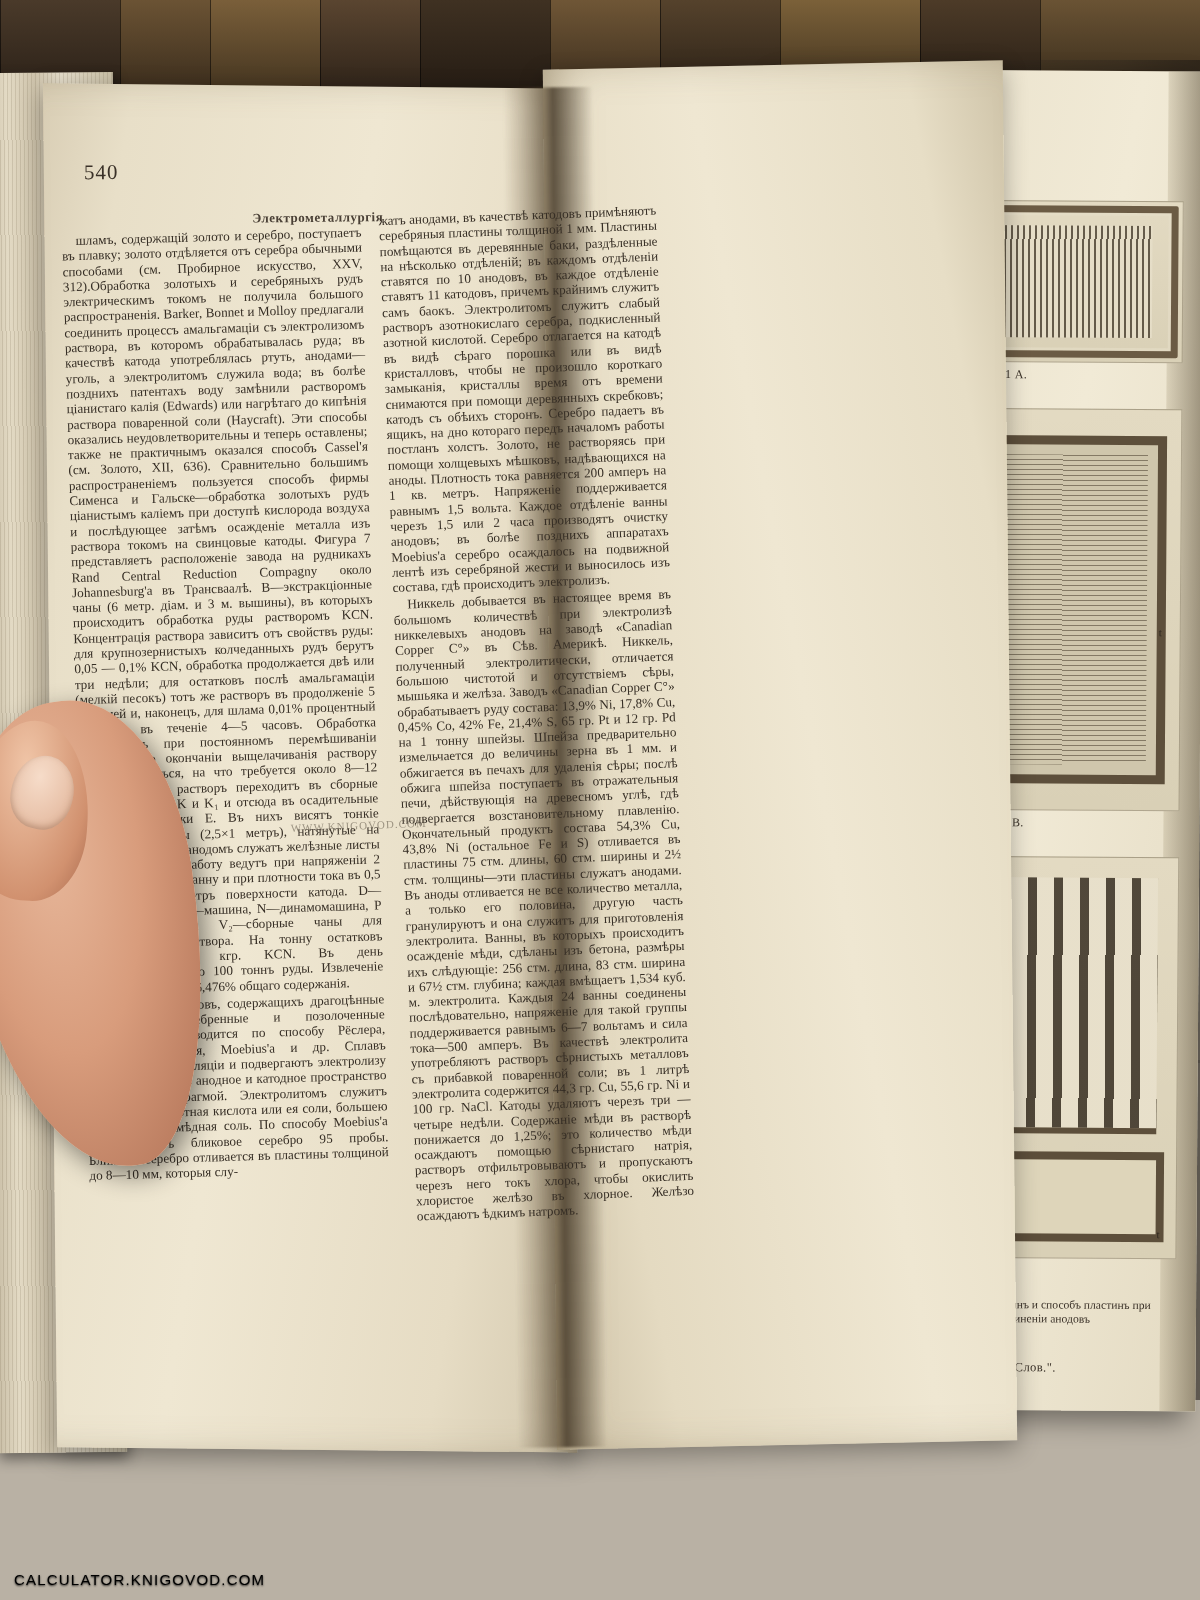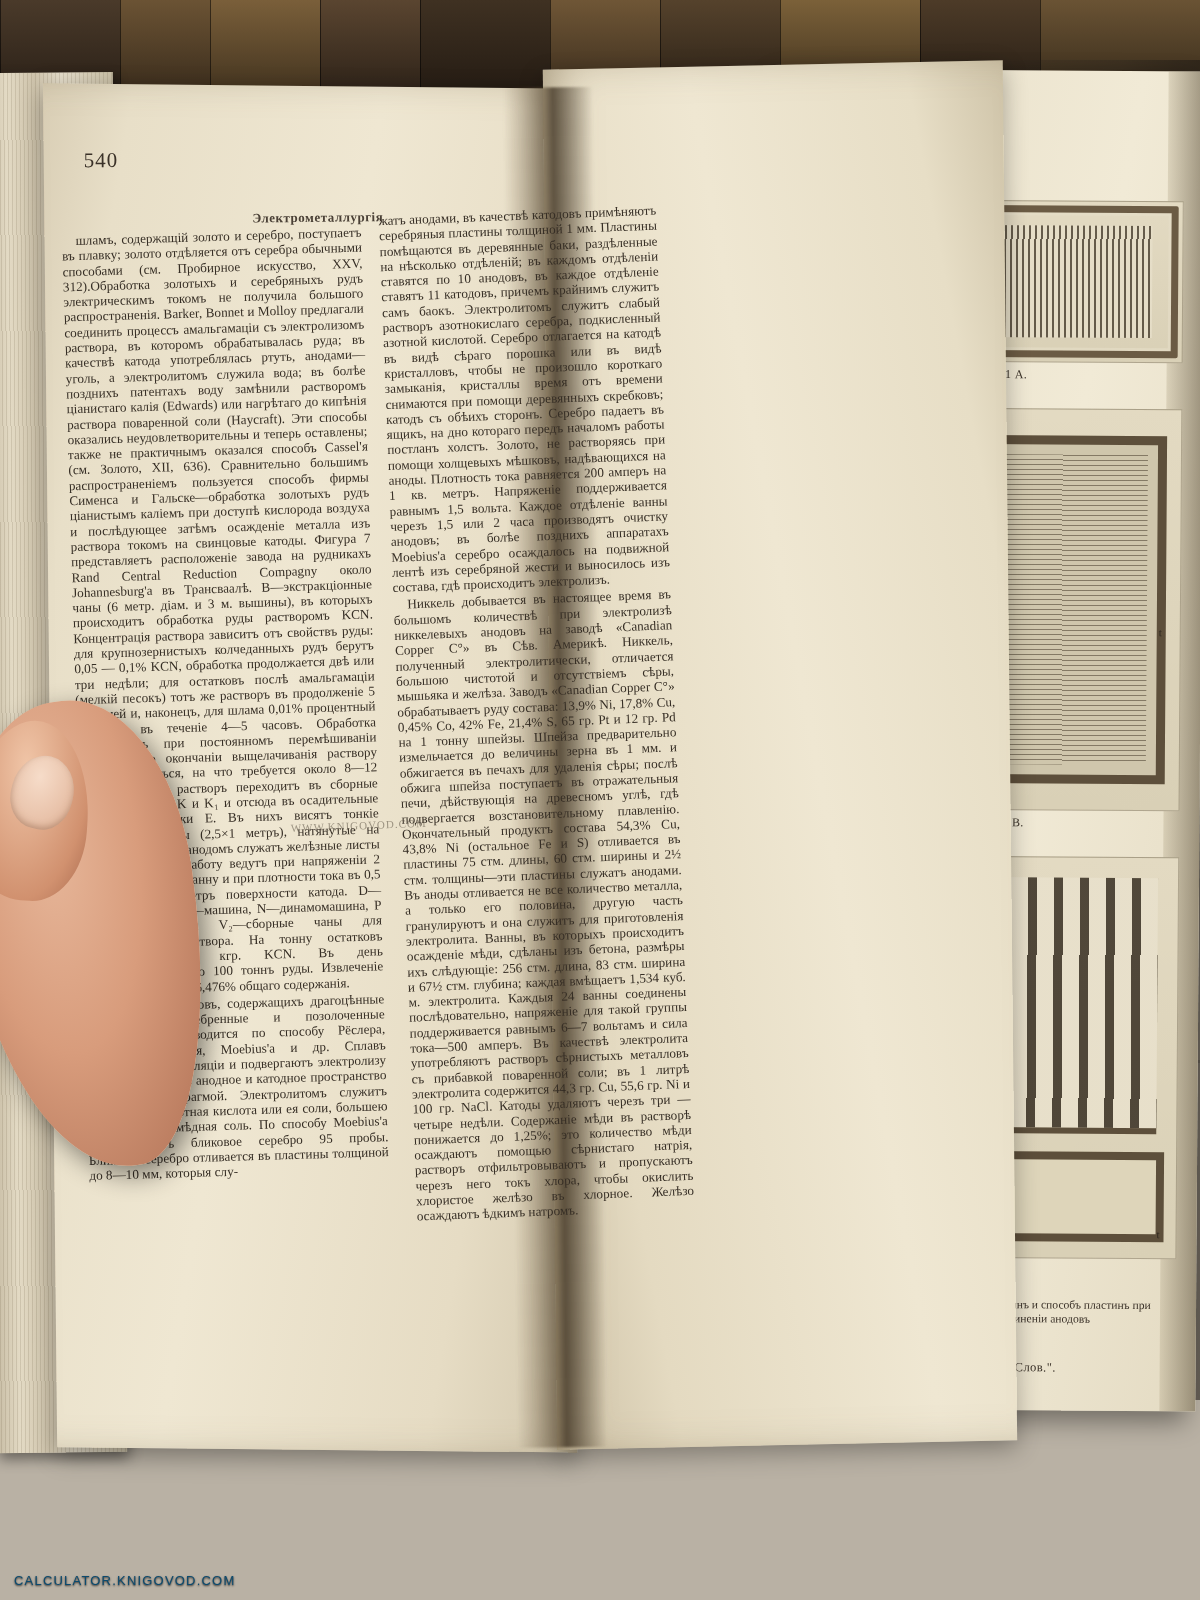--- a/index.html
+++ b/index.html
@@ -64,21 +64,21 @@
     box-shadow:-10px 10px 26px rgba(0,0,0,.4);
     transform:rotate(0.4deg);
     overflow:hidden;
   }
   .right-book .edge{
     position:absolute;right:0;top:0;width:36px;height:100%;
     background:linear-gradient(90deg,rgba(160,146,114,.25),rgba(90,78,56,.55));
   }
   
   .pagenum{
-    position:absolute;left:100px;top:86px;font-size:21px;color:#3a3128;letter-spacing:1px;
+    position:absolute;left:100px;top:98px;font-size:21px;color:#3a3128;letter-spacing:1px;
   }
   .running-head{
     position:absolute;left:268px;top:150px;font-size:13px;color:#4a4036;letter-spacing:.5px;
     font-weight:bold;
   }
   .col{
     position:absolute;font-size:13.2px;line-height:15.3px;color:#362e25;
     text-align:justify;text-justify:inter-word;
     -webkit-hyphens:auto;hyphens:auto;
   }
@@ -152,22 +152,22 @@
     background:radial-gradient(ellipse at 40% 30%,#f6dcc9,#e0b296);
     border-radius:50% 50% 45% 45%;
     transform:rotate(10deg);
     box-shadow:inset 0 -3px 6px rgba(150,105,80,.5);
   }
   .watermark-mid{
     position:absolute;left:300px;top:760px;font-size:11px;letter-spacing:1px;
     color:rgba(90,80,66,.55);transform:rotate(-1.6deg);
   }
   .watermark{
-    position:absolute;left:14px;bottom:12px;font-size:13px;letter-spacing:1.2px;
-    color:#0c4a6e;font-family:"Liberation Sans",sans-serif;text-shadow:0 1px 2px rgba(0,0,0,.8);
+    position:absolute;left:14px;bottom:12px;font-size:15px;letter-spacing:1.2px;
+    color:#000000;font-family:"Liberation Sans",sans-serif;text-shadow:0 1px 2px rgba(0,0,0,.8);
   }
 </style>
 </head>
 <body>
 
 <div class="scene">
 
   <div class="wall"></div>
   <div class="tile-line" style="left:0;top:470px;width:1200px;height:3px;"></div>
   <div class="tile-line" style="left:0;top:1060px;width:1200px;height:3px;"></div>

